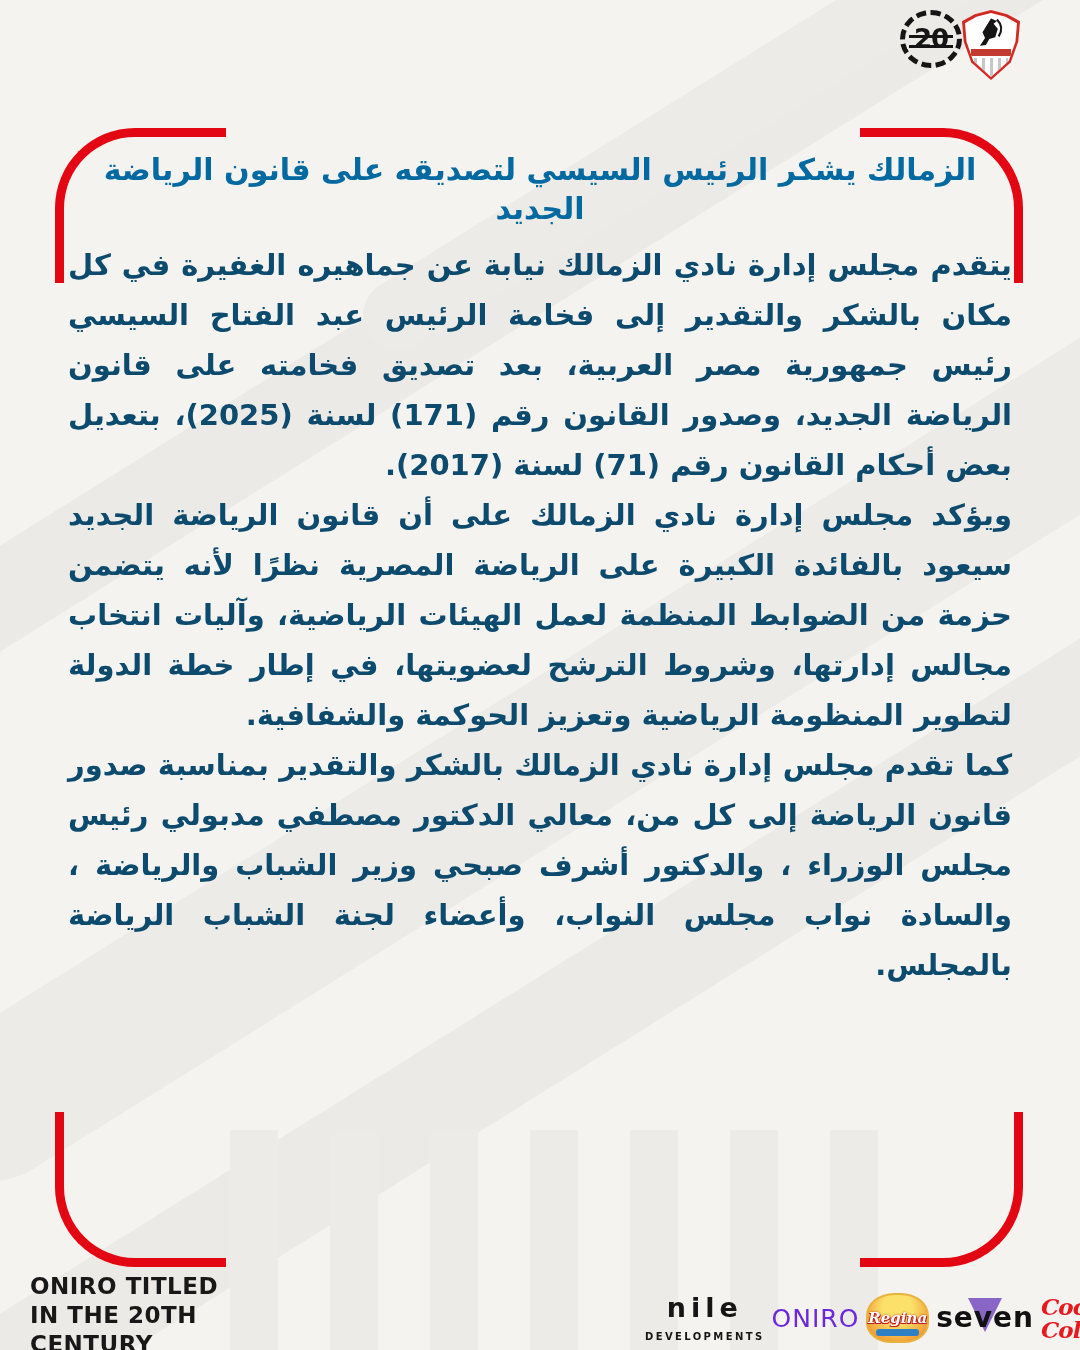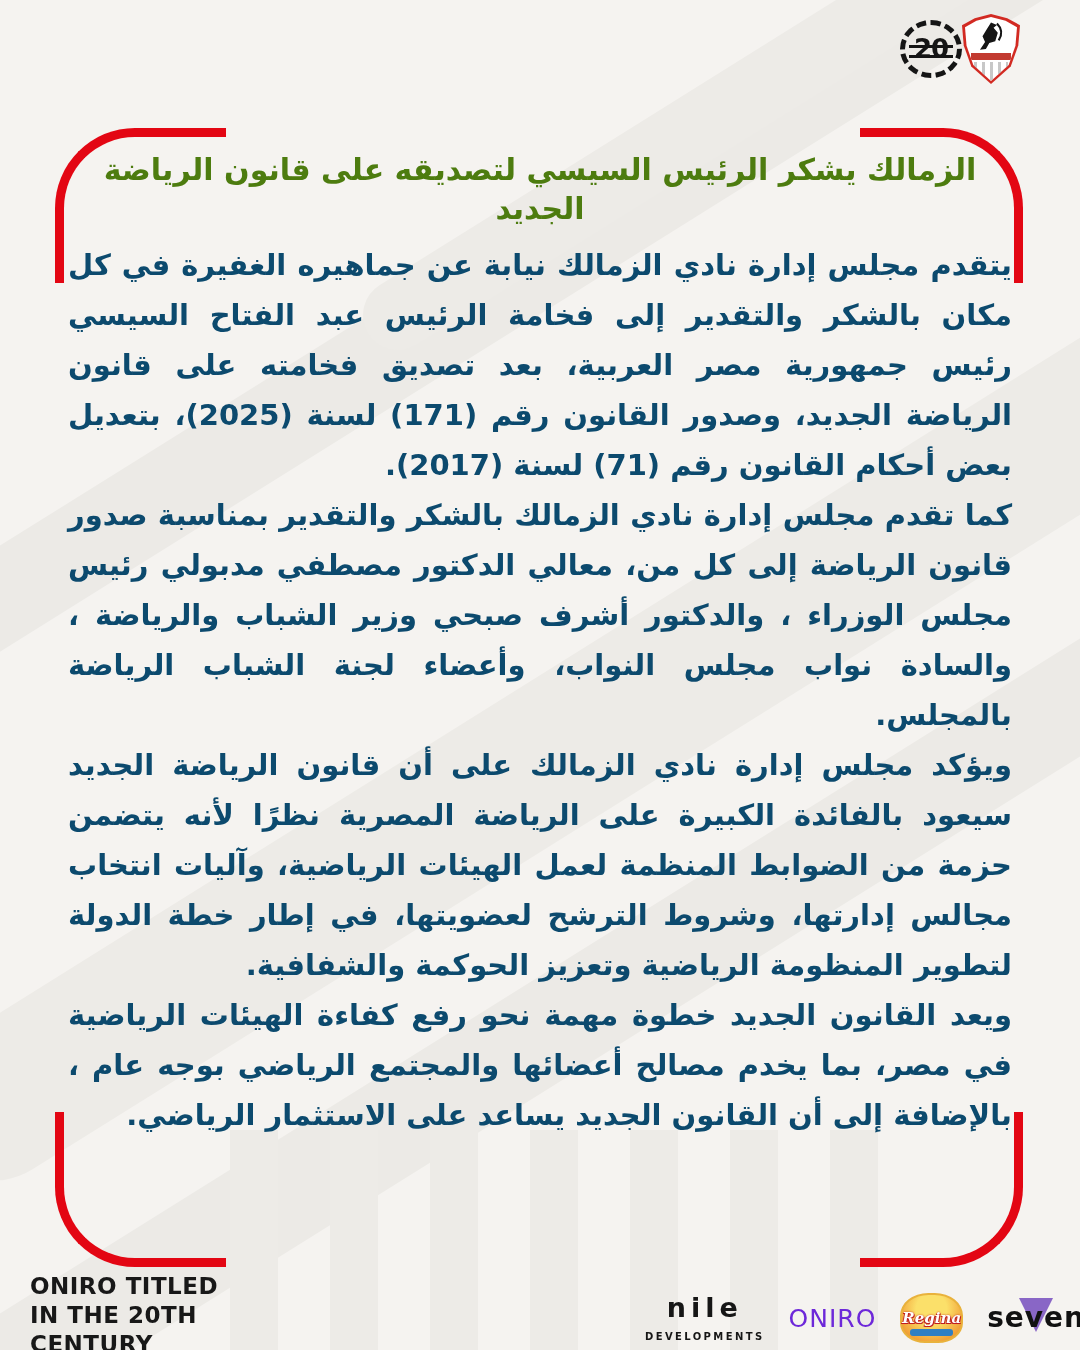--- a/index.html
+++ b/index.html
@@ -10,21 +10,21 @@
   }
   
   .watermark{position:absolute;inset:0;pointer-events:none;}
   .swoosh{position:absolute;background:#eceae6;border-radius:90px;transform:rotate(-32deg);}
   .sw1{width:1700px;height:90px;left:-300px;top:210px;}
   .sw2{width:1700px;height:150px;left:-200px;top:620px;background:#edebe7;}
   .sw3{width:1700px;height:100px;left:-350px;top:1010px;}
   .sw4{width:900px;height:70px;left:300px;top:60px;background:#edebe7;}
   .vbar{position:absolute;top:1130px;width:48px;height:230px;background:#edebe7;}
   
-  .logos-top{position:absolute;top:10px;left:900px;width:150px;height:78px;display:flex;align-items:center;}
+  .logos-top{position:absolute;top:10px;left:900px;width:150px;height:78px;display:flex;align-items:flex-start;}
   .wreath{position:relative;width:62px;height:58px;border:5px dashed #151515;border-radius:50%;
     display:flex;align-items:center;justify-content:center;background:transparent;box-sizing:border-box;}
   .wreath .num{font-weight:900;font-size:26px;color:#151515;letter-spacing:-1px;line-height:1;}
   .wreath .bar{position:absolute;left:4px;right:4px;height:3px;background:#151515;}
   .wreath .b1{top:20px;} .wreath .b2{top:30px;}
   .crest{position:relative;width:58px;height:70px;
     clip-path:polygon(50% 0%,78% 6%,100% 16%,97% 45%,84% 75%,50% 100%,16% 75%,3% 45%,0% 16%,22% 6%);
     background:#d22a22;}
   .crest .inner{position:absolute;inset:3px;
     clip-path:polygon(50% 0%,78% 6%,100% 16%,97% 45%,84% 75%,50% 100%,16% 75%,3% 45%,0% 16%,22% 6%);
@@ -36,38 +36,38 @@
   
   .bracket{position:absolute;border:0 solid #e30613;}
   .tl{left:55px;top:128px;width:162px;height:146px;border-top-width:9px;border-left-width:9px;border-top-left-radius:80px;}
   .tr{left:860px;top:128px;width:154px;height:146px;border-top-width:9px;border-right-width:9px;border-top-right-radius:80px;}
   .bl{left:55px;top:1112px;width:162px;height:146px;border-bottom-width:9px;border-left-width:9px;border-bottom-left-radius:80px;}
   .br{left:860px;top:1112px;width:154px;height:146px;border-bottom-width:9px;border-right-width:9px;border-bottom-right-radius:80px;}
   
   .title{
     position:absolute;left:85px;right:85px;top:150px;
     direction:rtl;text-align:center;
-    font-size:30px;font-weight:bold;color:#4d7c0f;line-height:1.3;
+    font-size:30px;font-weight:bold;color:#0369a1;line-height:1.3;
   }
   
   .article{
     position:absolute;left:68px;right:68px;top:240px;
     direction:rtl;color:#0c4a6e;
     font-size:29px;font-weight:bold;line-height:50px;
     text-align:justify;text-align-last:right;
   }
   .article p{margin:0;}
   
   .tagline{
     position:absolute;left:30px;top:1272px;
     font-size:23px;font-weight:bold;color:#181818;line-height:29px;letter-spacing:.5px;
   }
   .sponsors{
     position:absolute;left:645px;right:12px;top:1290px;height:56px;
-    display:flex;align-items:center;justify-content:space-between;gap:24px;
+    display:flex;align-items:center;justify-content:space-between;gap:7px;
   }
   .sp{display:flex;flex-direction:column;align-items:center;justify-content:center;line-height:1;}
   .nile-word{font-size:27px;font-weight:900;color:#161616;letter-spacing:5px;text-transform:lowercase;}
   .nile-sub{font-size:10px;font-weight:bold;color:#161616;letter-spacing:2.4px;margin-top:11px;}
   .oniro-word{font-size:25px;font-weight:400;color:#6d28d9;letter-spacing:1px;}
   .regina{position:relative;width:70px;height:50px;border-radius:45% 45% 40% 40%;
     background:radial-gradient(circle at 50% 30%,#fbe06a 0 35%,#f2a43a 75%,#e2862a 100%);
     display:flex;align-items:center;justify-content:center;border:2px solid #e9b23c;box-sizing:border-box;}
   .regina .word{font-family:"DejaVu Serif","Liberation Serif",serif;font-style:italic;font-weight:bold;
     font-size:15px;color:#ffffff;text-shadow:0 0 2px #c02020,1px 1px 0 #c02020,-1px 1px 0 #c02020;}
@@ -117,23 +117,22 @@
 
 <div class="bracket tl"></div>
 <div class="bracket tr"></div>
 <div class="bracket bl"></div>
 <div class="bracket br"></div>
 
 <div class="title" dir="rtl">الزمالك يشكر الرئيس السيسي لتصديقه على قانون الرياضة الجديد</div>
 
 <div class="article" dir="rtl">
   <p>يتقدم مجلس إدارة نادي الزمالك نيابة عن جماهيره الغفيرة في كل مكان بالشكر والتقدير إلى فخامة الرئيس عبد الفتاح السيسي رئيس جمهورية مصر العربية، بعد تصديق فخامته على قانون الرياضة الجديد، وصدور القانون رقم (171) لسنة (2025)، بتعديل بعض أحكام القانون رقم (71) لسنة (2017).</p>
+  <p>ويؤكد مجلس إدارة نادي الزمالك على أن قانون الرياضة الجديد سيعود بالفائدة الكبيرة على الرياضة المصرية نظرًا لأنه يتضمن حزمة من الضوابط المنظمة لعمل الهيئات الرياضية، وآليات انتخاب مجالس إدارتها، وشروط الترشح لعضويتها، في إطار خطة الدولة لتطوير المنظومة الرياضية وتعزيز الحوكمة والشفافية.</p>
   <p>كما تقدم مجلس إدارة نادي الزمالك بالشكر والتقدير بمناسبة صدور قانون الرياضة إلى كل من، معالي الدكتور مصطفي مدبولي رئيس مجلس الوزراء ، والدكتور أشرف صبحي وزير الشباب والرياضة ، والسادة نواب مجلس النواب، وأعضاء لجنة الشباب الرياضة بالمجلس.</p>
-  <p>ويؤكد مجلس إدارة نادي الزمالك على أن قانون الرياضة الجديد سيعود بالفائدة الكبيرة على الرياضة المصرية نظرًا لأنه يتضمن حزمة من الضوابط المنظمة لعمل الهيئات الرياضية، وآليات انتخاب مجالس إدارتها، وشروط الترشح لعضويتها، في إطار خطة الدولة لتطوير المنظومة الرياضية وتعزيز الحوكمة والشفافية.</p>
-  <p>ويعد القانون الجديد خطوة مهمة نحو رفع كفاءة الهيئات الرياضية في مصر، بما يخدم مصالح أعضائها والمجتمع الرياضي بوجه عام ، بالإضافة إلى أن القانون الجديد يساعد على الاستثمار الرياضي.</p>
 </div>
 
 <div class="tagline">
   <div>ONIRO TITLED</div>
   <div>IN THE 20TH</div>
   <div>CENTURY</div>
 </div>
 
 <div class="sponsors">
   <div class="sp">

